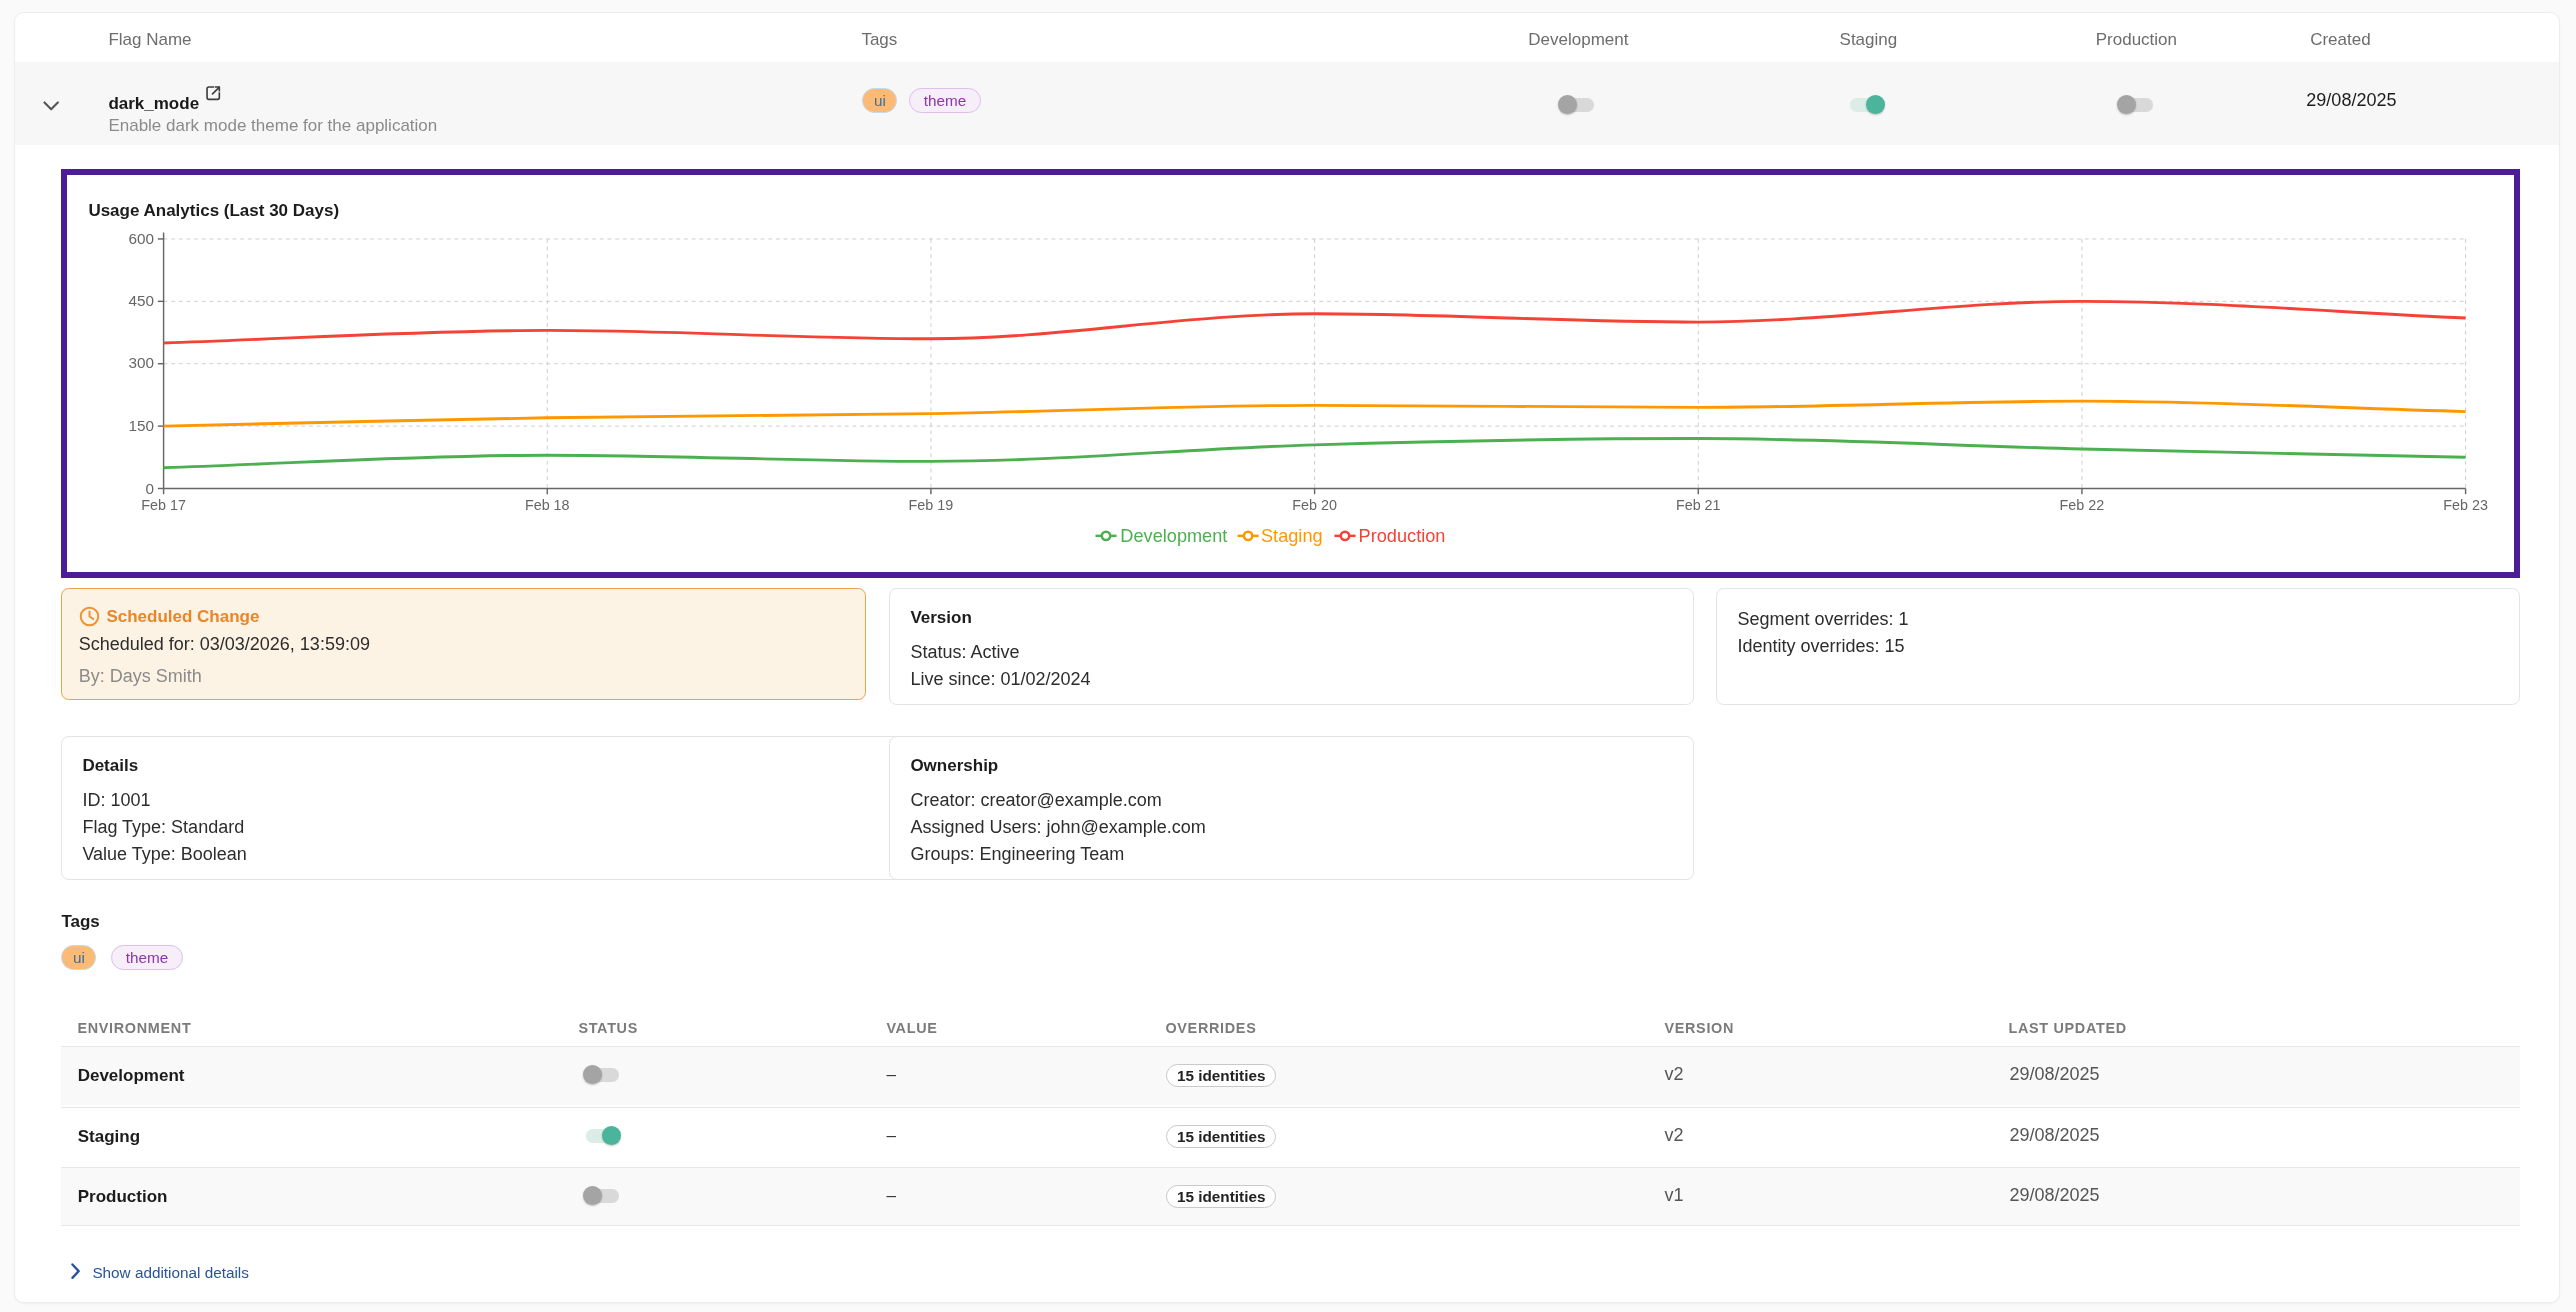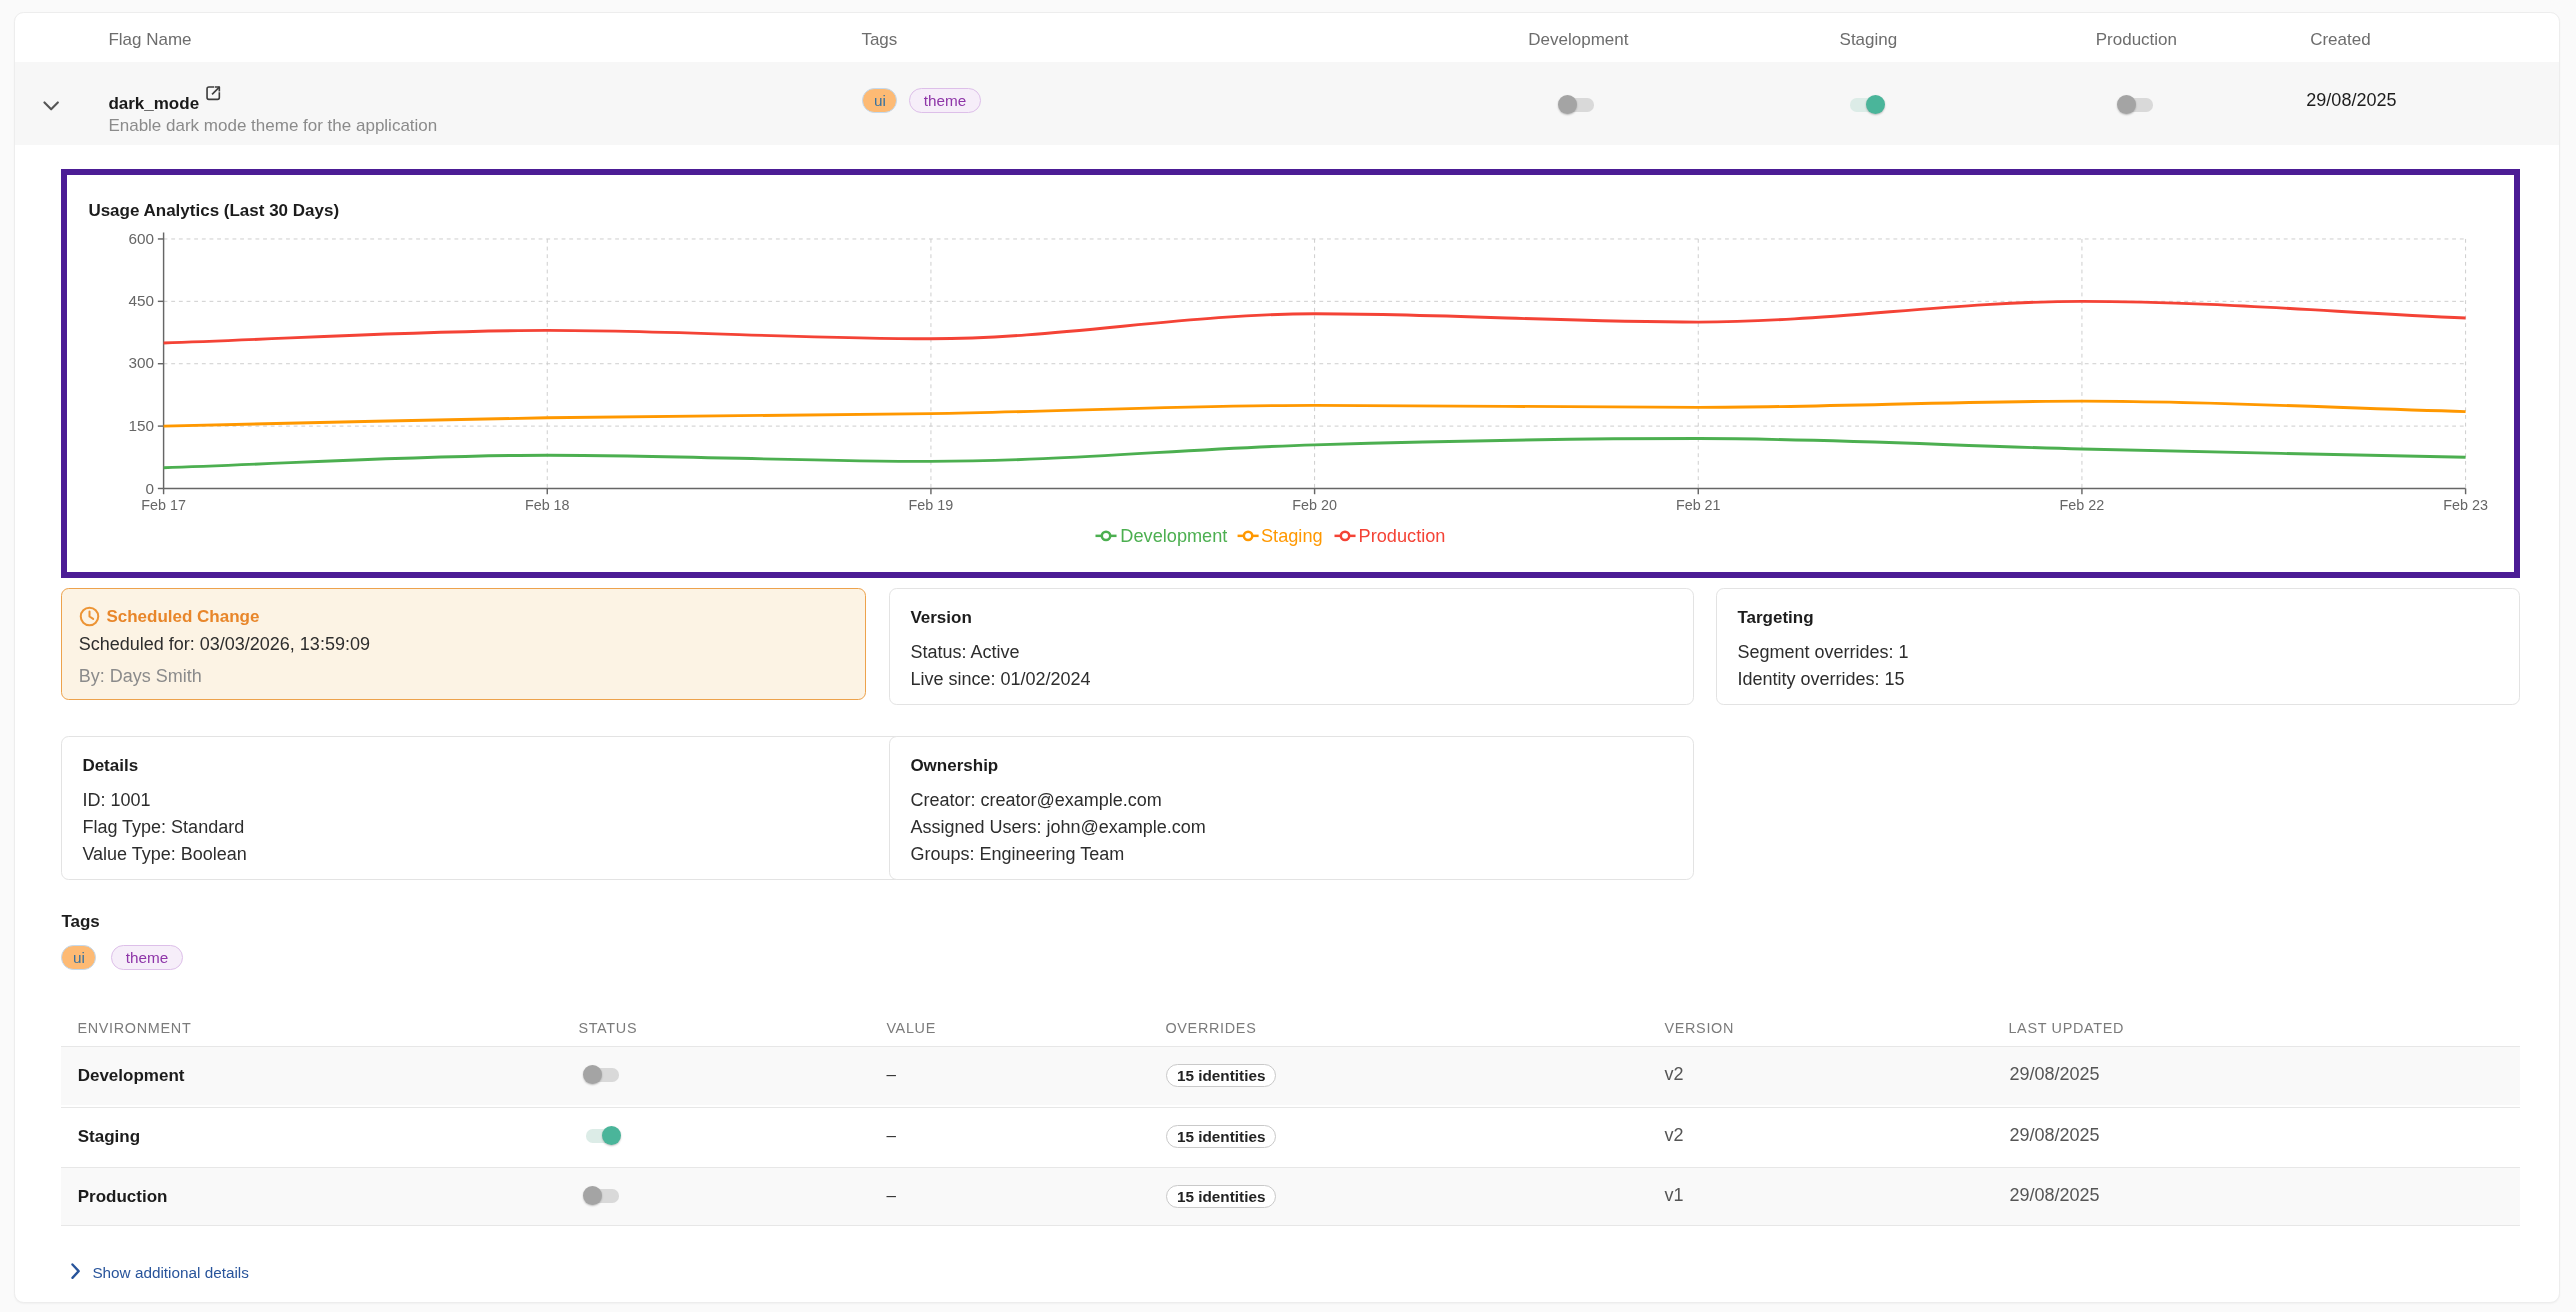--- a/index.html
+++ b/index.html
@@ -14,21 +14,21 @@
 .tg .knob { position:absolute; top:0; width:19px; height:19px; border-radius:50%; background:#a4a4a4; box-shadow:0 1px 1.9px rgba(0,0,0,0.25); }
 .tg.off .knob { left:0; }
 .tg.on .track { background:#dcece7; }
 .tg.on .knob { left:19px; background:#4ab59a; }
 .pill { position:absolute; height:25px; line-height:23px; border-radius:12.4px; font-size:15.3px; padding:0 10.5px; white-space:nowrap; }
 .pill.ui { background:#fdba74; border:1px solid #c3d9ee; color:#39729f; }
 .pill.theme { background:#f6eef9; border:1px solid #ddbfe9; color:#8e35a8; padding:0 13.4px; }
 .panel { position:absolute; background:#fff; border:1px solid #e3e3e3; border-radius:7.7px; padding:16.3px 20px 9.6px; }
 .panel h3 { font-size:17px; line-height:23px; margin:0 0 10.5px; color:#1c1c1c; }
 .panel p { font-size:18px; line-height:27px; color:#2d2d2d; }
-.th { position:absolute; font-size:14.4px; font-weight:normal; color:#7b7b7b; letter-spacing:0.7px; white-space:nowrap; }
+.th { position:absolute; font-size:14.4px; font-weight:bold; color:#7b7b7b; letter-spacing:0.7px; white-space:nowrap; }
 .trow { position:absolute; left:46px; width:2459px; height:59px; background:#f9f9f9; border-top:1px solid #e7e7e7; }
 .trow.white { background:#fff; }
 .env { position:absolute; left:16.3px; top:19px; font-size:17px; font-weight:bold; color:#1c1c1c; }
 .dash { position:absolute; left:825px; top:18px; font-size:17px; color:#333; }
 .idpill { position:absolute; left:1105px; top:16.3px; height:23px; line-height:21px; border:1px solid #c9c9c9; border-radius:11.5px; background:#fff; padding:0 9.6px; font-size:15.3px; font-weight:600; color:#222; }
 .ver { position:absolute; left:1603px; top:17px; font-size:18px; color:#555; }
 .lup { position:absolute; left:1948px; top:17px; font-size:18px; color:#555; }
 .tgsmall { position:absolute; left:522px; top:18px; }
 </style>
 </head>
@@ -147,21 +147,20 @@
           <circle cx="12" cy="12" r="10"></circle>
           <polyline points="12 6.2 12 12 16.2 14.8"></polyline>
         </svg>Scheduled Change</h3>
     <p style="line-height:32px; color:#2d2d2d;">Scheduled for: 03/03/2026, 13:59:09<br><span style="color:#8b8b8b;">By: Days Smith</span></p>
   </div>
   <div class="panel" style="left:874px; top:575px; width:805px; height:117px;">
     <h3>Version</h3>
     <p>Status: Active<br>Live since: 01/02/2024</p>
   </div>
   <div class="panel" style="left:1701px; top:575px; width:804px; height:117px;">
-    <h3>Targeting</h3>
     <p>Segment overrides: 1<br>Identity overrides: 15</p>
   </div>
 
   <div class="panel" style="left:46px; top:723px; width:887px; height:144px;">
     <h3>Details</h3>
     <p>ID: 1001<br>Flag Type: Standard<br>Value Type: Boolean</p>
   </div>
   <div class="panel" style="left:874px; top:723px; width:805px; height:144px;">
     <h3>Ownership</h3>
     <p>Creator: creator@example.com<br>Assigned Users: john@example.com<br>Groups: Engineering Team</p>

